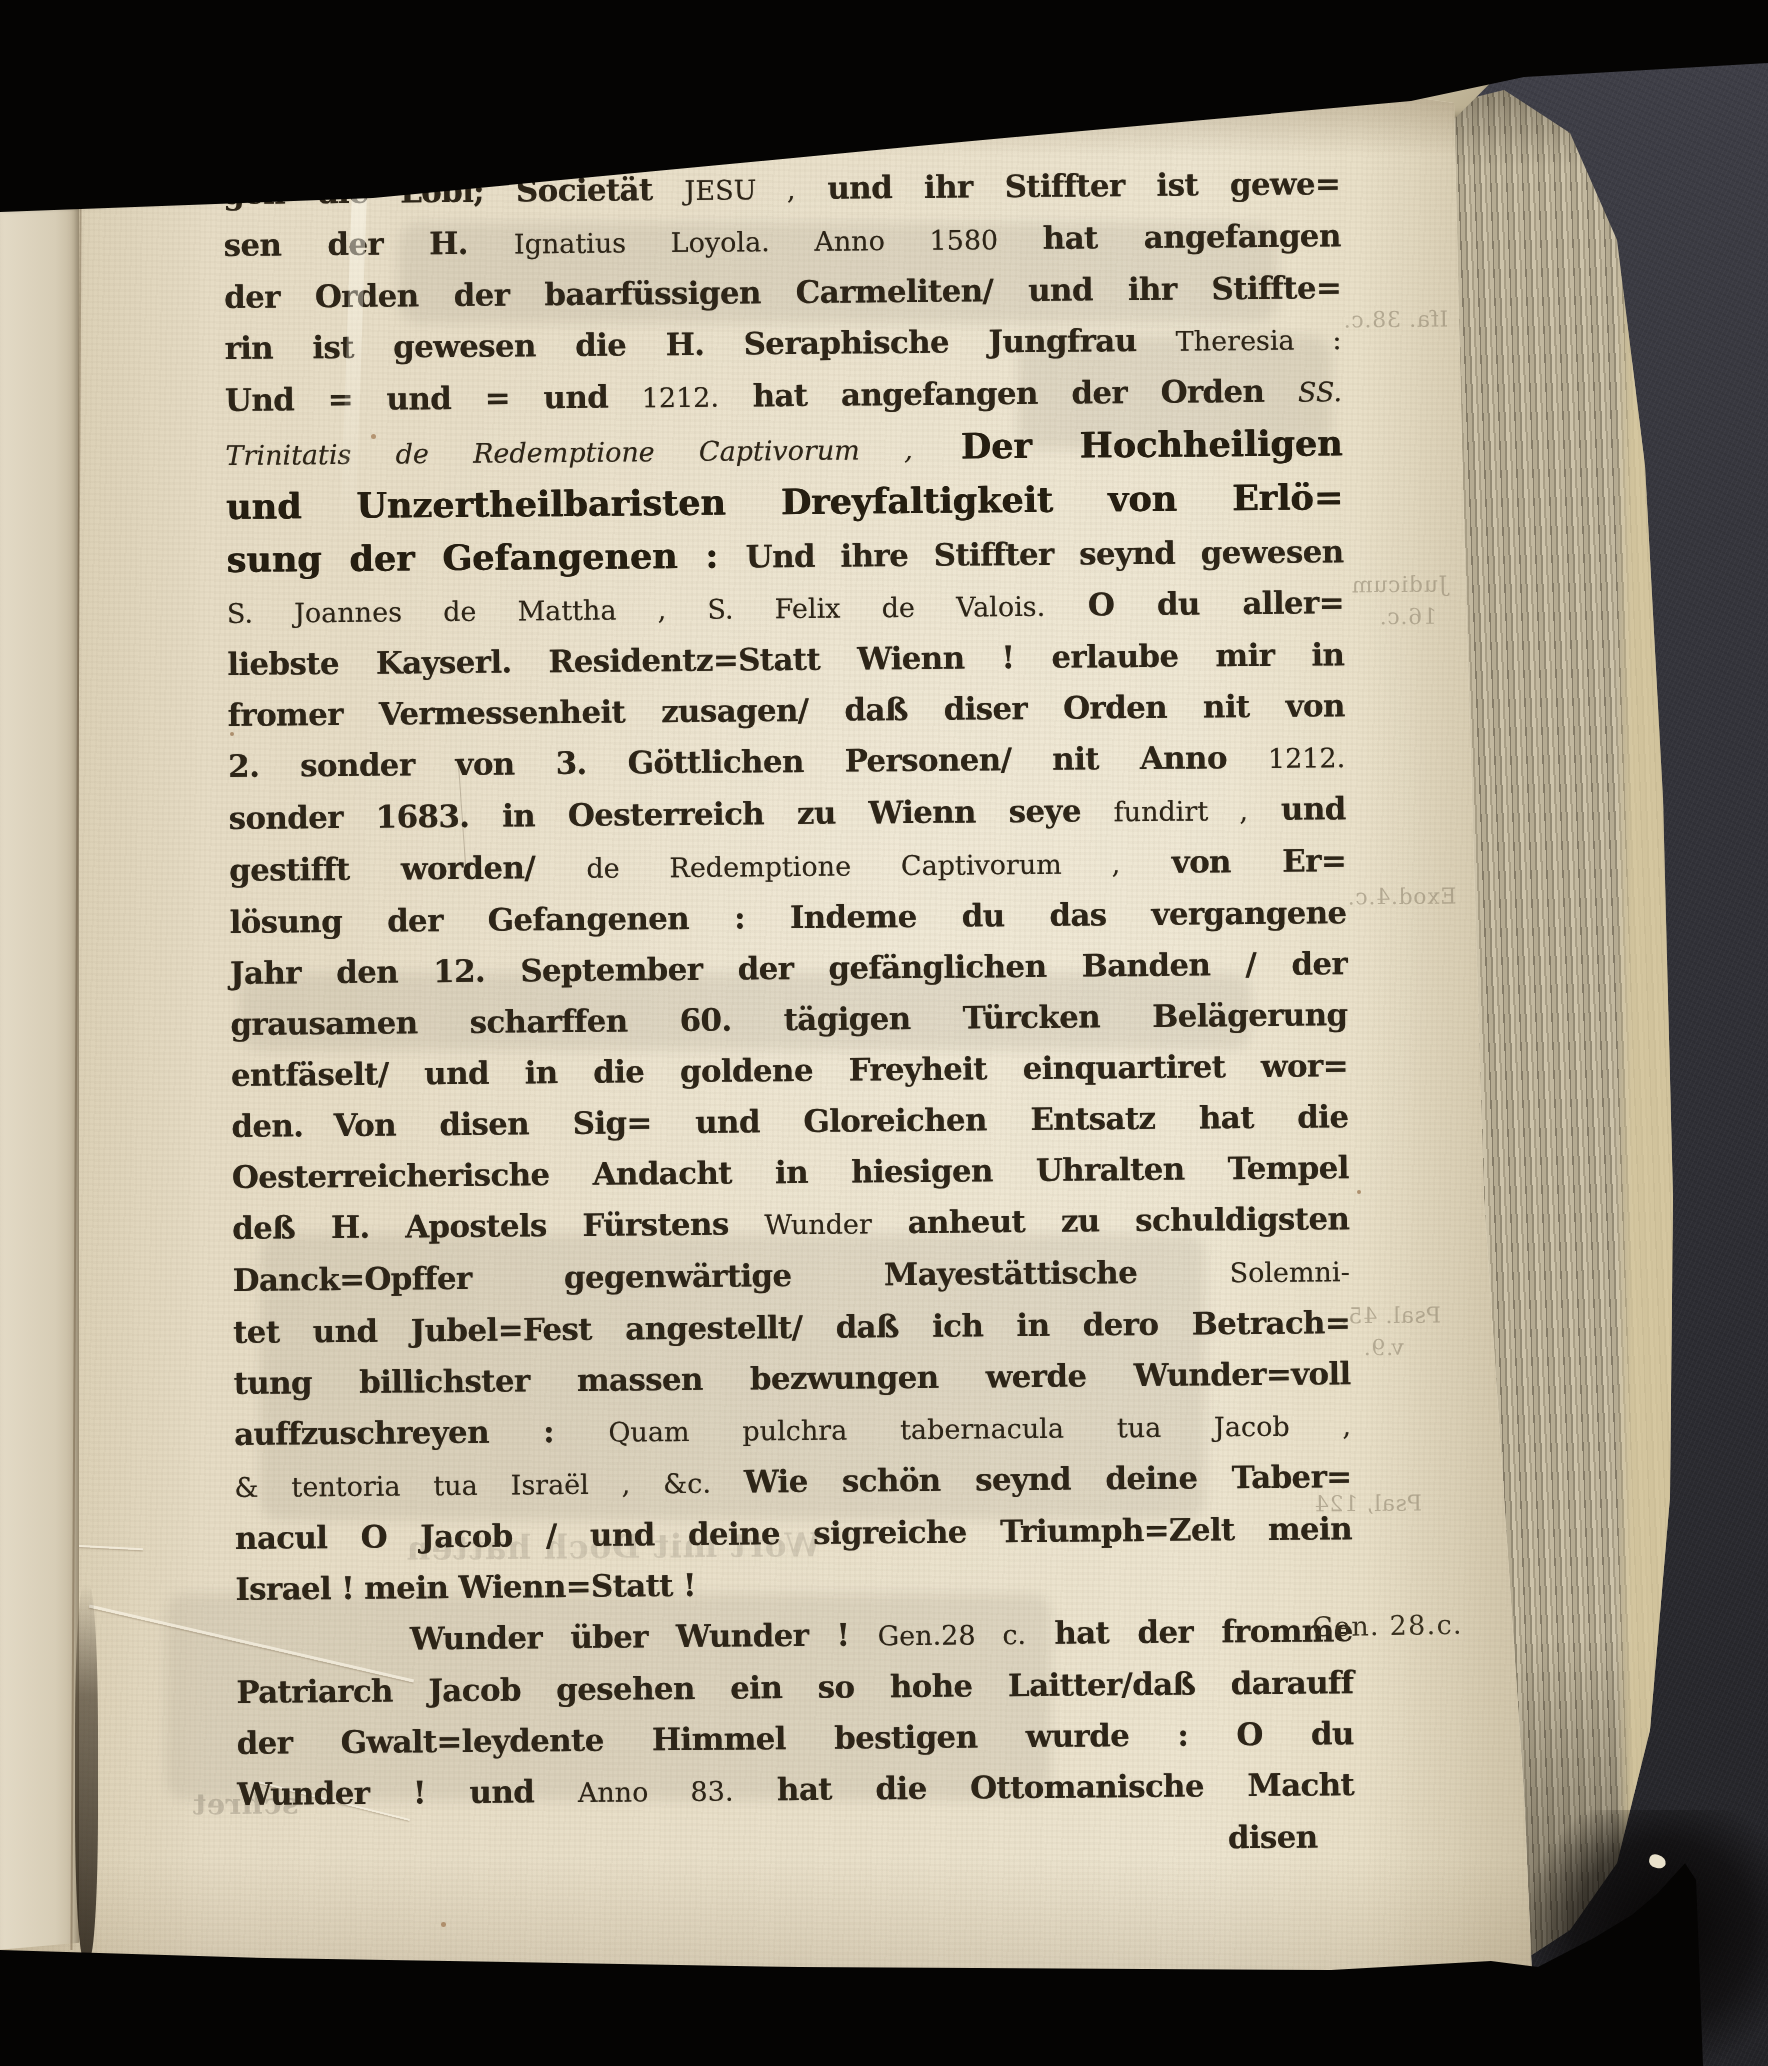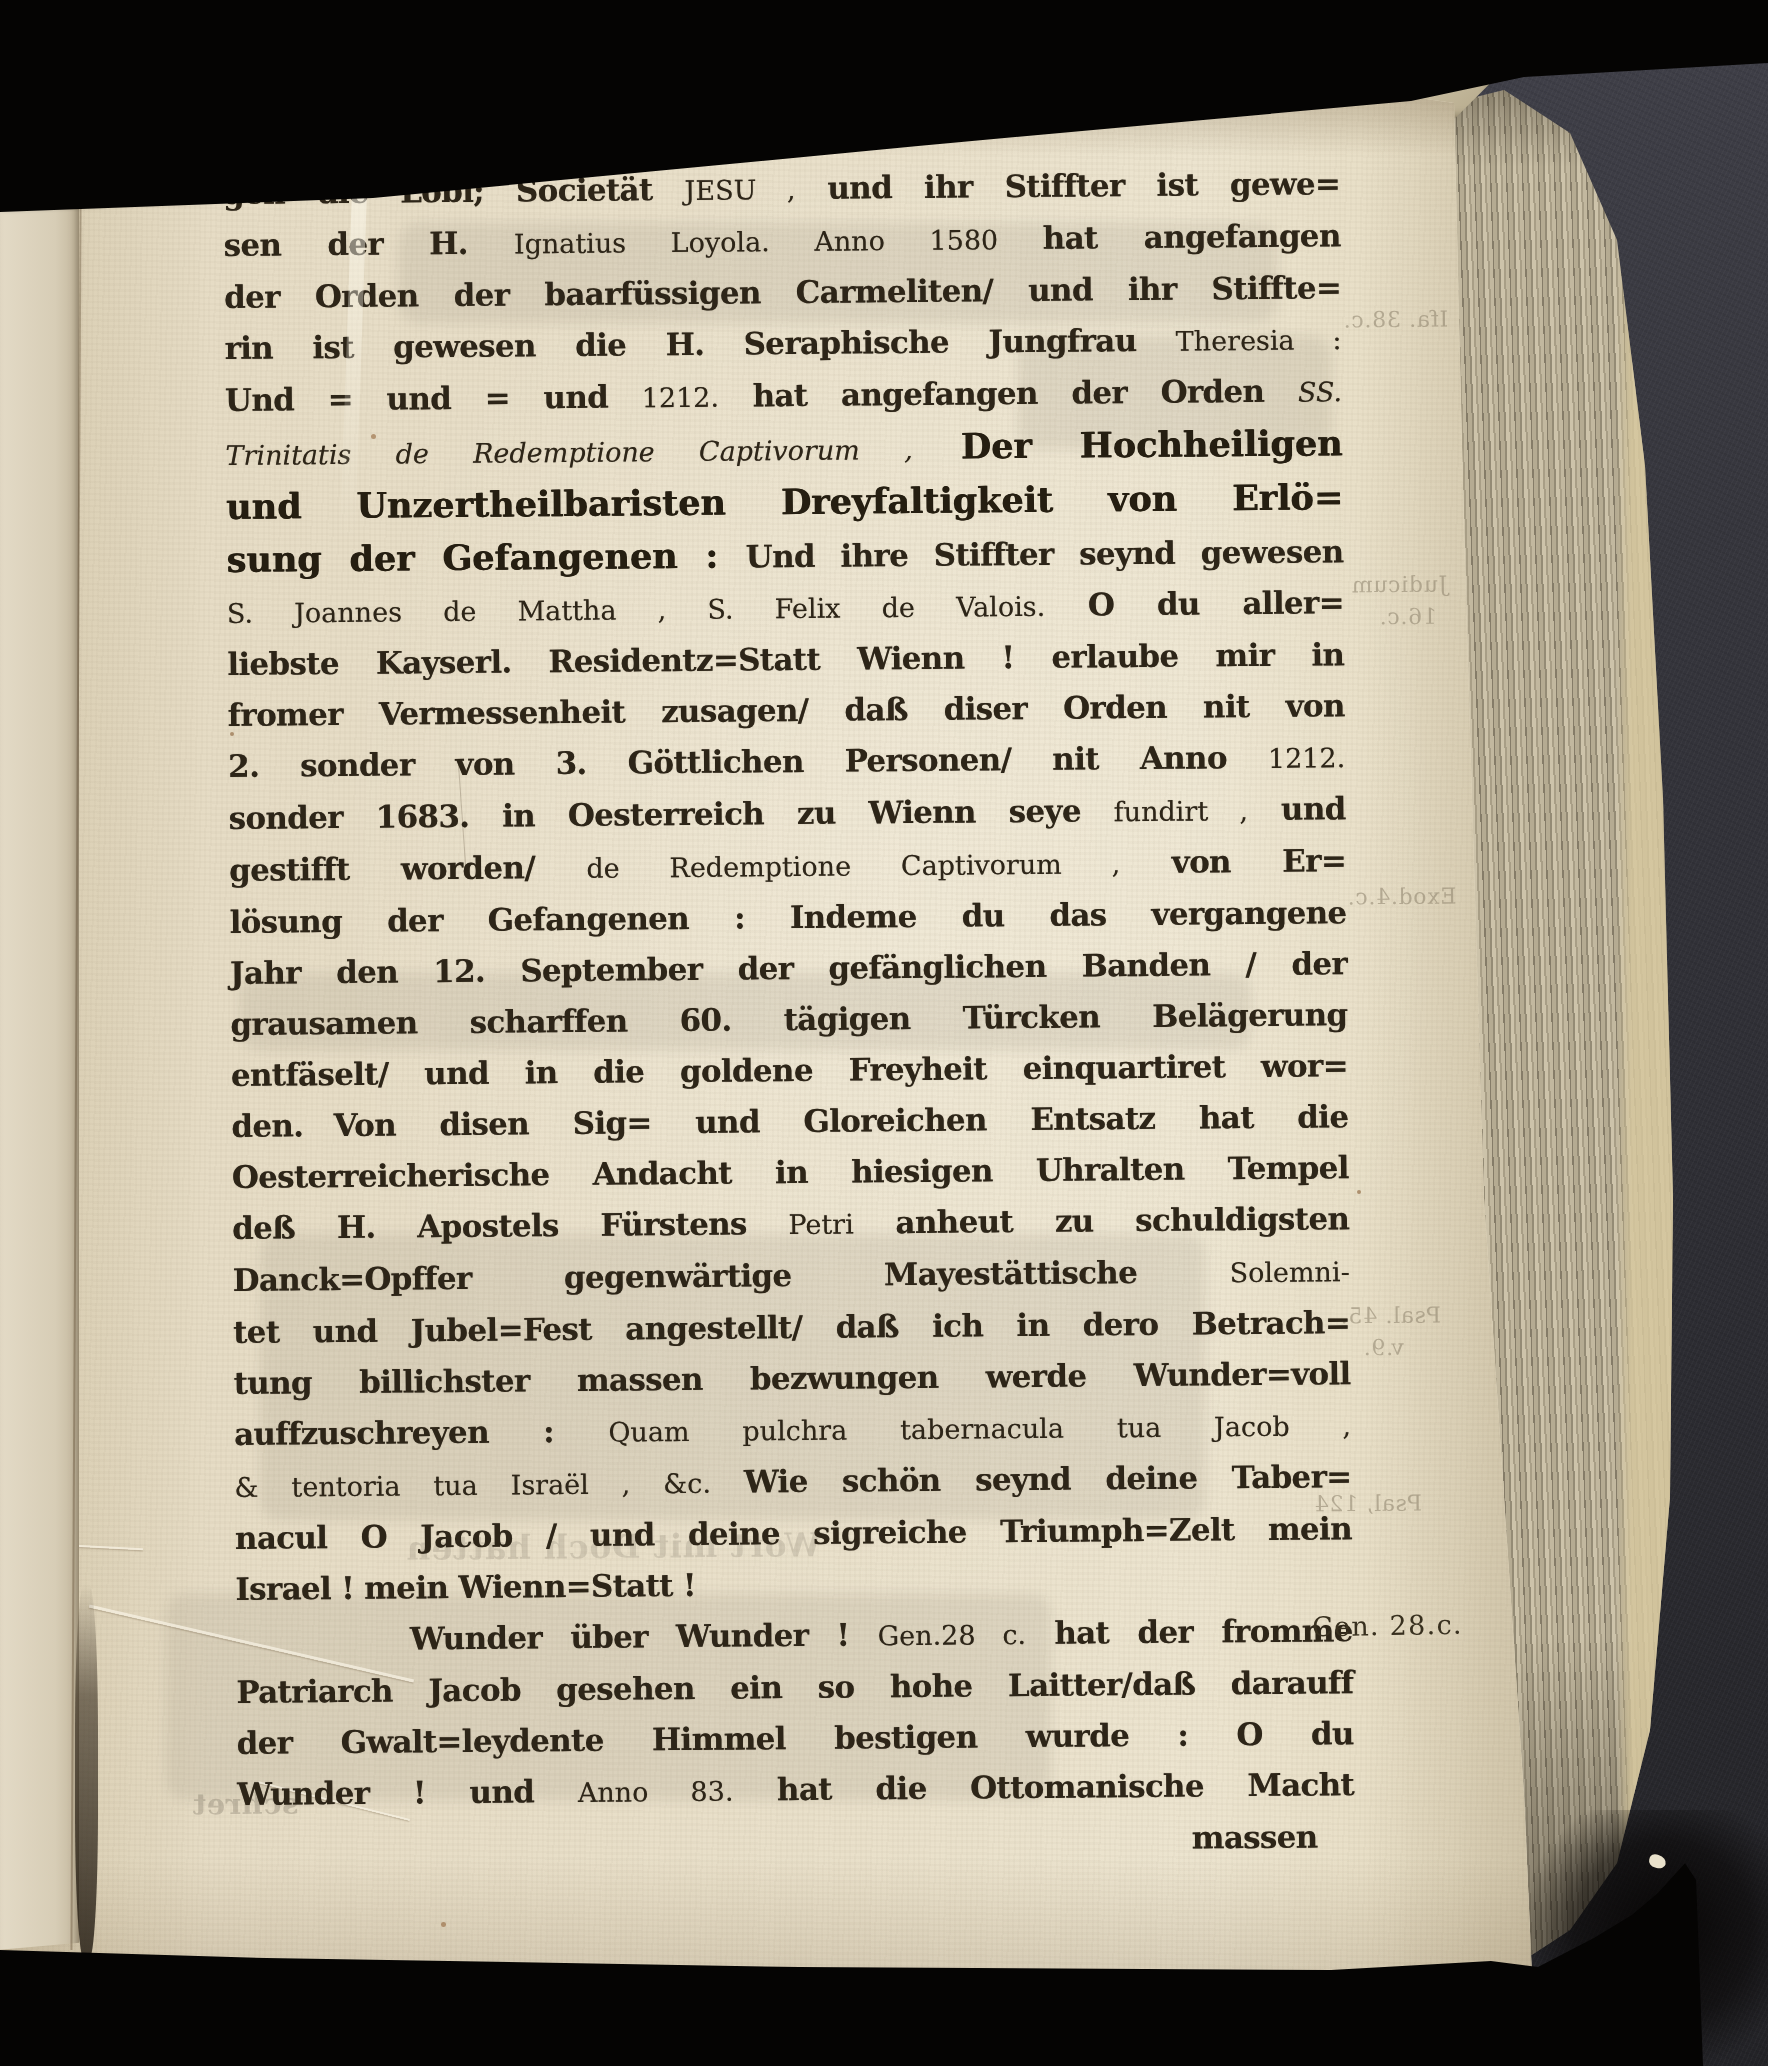--- a/index.html
+++ b/index.html
@@ -152,33 +152,33 @@
       <div class="line"><span class="seg s-f">fromer Vermessenheit zusagen/ daß diser Orden nit von</span></div>
       <div class="line"><span class="seg s-f">2. sonder von 3. Göttlichen Personen/ nit Anno </span><span class="seg s-r">1212.</span></div>
       <div class="line"><span class="seg s-f">sonder 1683. in Oesterreich zu Wienn seye </span><span class="seg s-r">fundirt ,</span><span class="seg s-f"> und</span></div>
       <div class="line"><span class="seg s-f">gestifft worden/ </span><span class="seg s-r">de Redemptione Captivorum ,</span><span class="seg s-f"> von Er=</span></div>
       <div class="line"><span class="seg s-f">lösung der Gefangenen : Indeme du das vergangene</span></div>
       <div class="line"><span class="seg s-f">Jahr den 12. September der gefänglichen Banden / der</span></div>
       <div class="line"><span class="seg s-f">grausamen scharffen 60. tägigen Türcken Belägerung</span></div>
       <div class="line"><span class="seg s-f">entfäselt/ und in die goldene Freyheit einquartiret wor=</span></div>
       <div class="line"><span class="seg s-f">den. Von disen Sig= und Gloreichen Entsatz hat die</span></div>
       <div class="line"><span class="seg s-f">Oesterreicherische Andacht in hiesigen Uhralten Tempel</span></div>
-      <div class="line"><span class="seg s-f">deß H. Apostels Fürstens </span><span class="seg s-r">Petri</span><span class="seg s-f"> anheut zu schuldigsten</span></div>
+      <div class="line"><span class="seg s-f">deß H. Apostels Fürstens </span><span class="seg s-r">Wunder</span><span class="seg s-f"> anheut zu schuldigsten</span></div>
       <div class="line"><span class="seg s-f">Danck=Opffer gegenwärtige Mayestättische </span><span class="seg s-r">Solemni-</span></div>
       <div class="line"><span class="seg s-f">tet und Jubel=Fest angestellt/ daß ich in dero Betrach=</span></div>
       <div class="line"><span class="seg s-f">tung billichster massen bezwungen werde Wunder=voll</span></div>
       <div class="line"><span class="seg s-f">auffzuschreyen : </span><span class="seg s-r">Quam pulchra tabernacula tua Jacob ,</span></div>
       <div class="line"><span class="seg s-r">&amp; tentoria tua Israël , &amp;c. </span><span class="seg s-f">Wie schön seynd deine Taber=</span></div>
       <div class="line"><span class="seg s-f">nacul O Jacob / und deine sigreiche Triumph=Zelt mein</span></div>
       <div class="line nojust"><span class="seg s-f">Israel !  mein Wienn=Statt !</span></div>
       <div class="line indent"><span class="seg s-f">Wunder über Wunder ! </span><span class="seg s-r">Gen.28 c.</span><span class="seg s-f"> hat der fromme</span></div>
       <div class="line"><span class="seg s-f">Patriarch Jacob gesehen ein so hohe Laitter/daß darauff</span></div>
       <div class="line"><span class="seg s-f">der Gwalt=leydente Himmel bestigen wurde : O du</span></div>
       <div class="line"><span class="seg s-f">Wunder ! und </span><span class="seg s-r">Anno 83.</span><span class="seg s-f"> hat die Ottomanische Macht</span></div>
-      <div class="line catchword"><span class="seg s-f">massen</span></div>
+      <div class="line catchword"><span class="seg s-f">disen</span></div>
     </div>
   <div class="margin-note">Cen. 28.c.</div>
 
   <div class="left-cover"></div>
   <div class="gutter-gap"></div>
   <div class="fold-line"></div>
   <div class="fold-highlight"></div>
   <div class="headband"></div>
 
   <div class="corner-shadow"></div>

